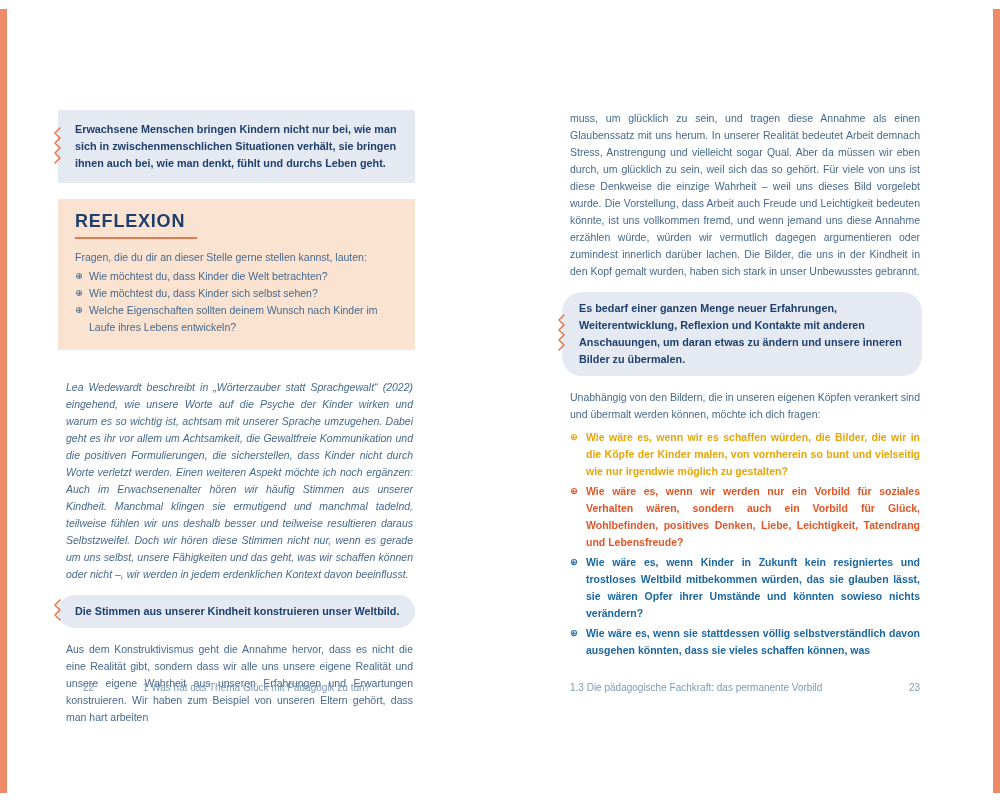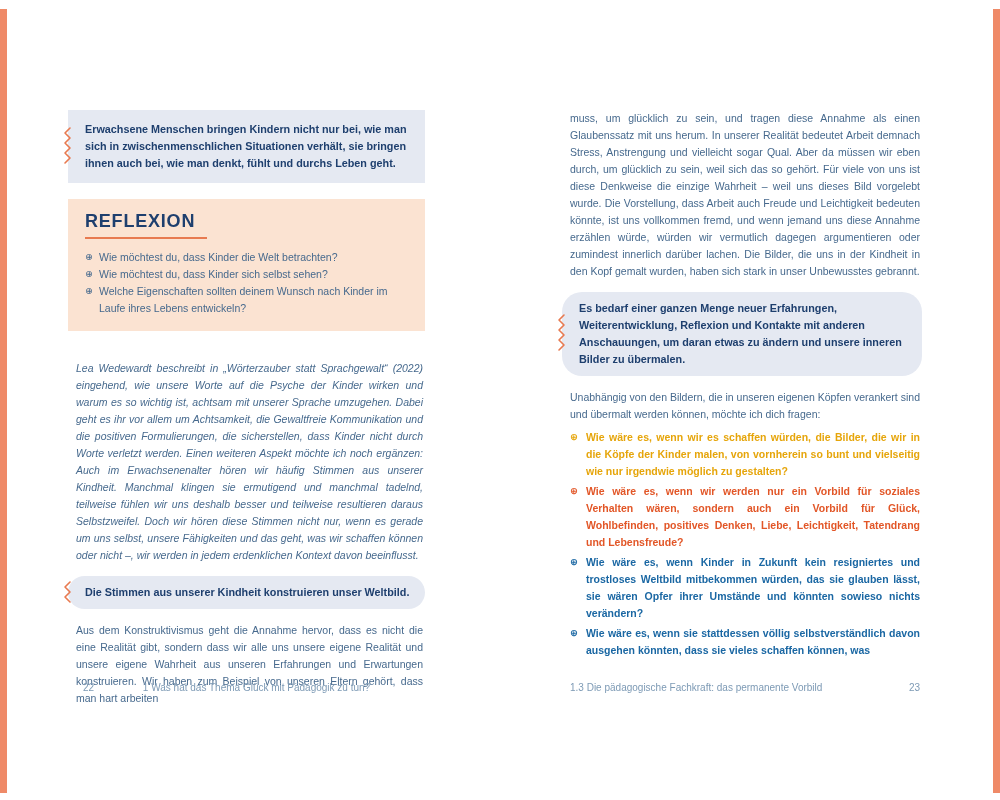--- a/index.html
+++ b/index.html
@@ -6,21 +6,21 @@
   html,body { background:#ffffff; }
   .spread {
     position:relative; width:1000px; height:800px; background:#ffffff;
     font-family:"Liberation Sans","DejaVu Sans",sans-serif; overflow:hidden;
   }
   .edge-bar { position:absolute; top:9px; bottom:7px; width:7px; background:var(--salmon-bar,#ef8a68); }
   .edge-bar.left { left:0; }
   .edge-bar.right { right:0; }
 
   .col { position:absolute; top:110px; }
-  .col-left  { left:68px;  width:357px; }
+  .col-left  { left:58px;  width:357px; }
   .col-right { left:562px; width:360px; }
 
   .body-par {
     margin:0 2px 0 8px; font-size:10.5px; line-height:1.62;
     color:var(--body-blue,#46698d); text-align:justify;
     hyphens:auto; -webkit-hyphens:auto;
   }
   .mt12 { margin-top:12px; } .mt13 { margin-top:13px; } .mt15 { margin-top:29px;font-style:italic; }
 
   .note-box { position:relative; background:var(--box-blue-bg,#e5e9f2); padding:11px 15px 11px 17px; }
@@ -59,20 +59,21 @@
 
     <div class="note-box quote-box">
       <svg class="zigzag" width="9" height="42" viewBox="0 0 9 42">
         <path d="M7 2 L2 7 L7 12 L2 17 L7 22 L2 27 L7 32 L2 37" fill="none" stroke="var(--accent-orange,#e87a50)" stroke-width="1.6" stroke-linecap="round" stroke-linejoin="round"></path>
       </svg>
       <p>Erwachsene Menschen bringen Kindern nicht nur bei, wie man sich in zwischenmenschlichen Situationen verhält, sie bringen ihnen auch bei, wie man denkt, fühlt und durchs Leben geht.</p>
     </div>
 
     <div class="reflexion-box">
       <h2 class="reflexion-heading">REFLEXION</h2>
+      <p class="reflexion-intro">Fragen, die du dir an dieser Stelle gerne stellen kannst, lauten:</p>
       <ul class="icon-list">
         <li>
           <span class="bullet-icon">⊕</span>
           <span>Wie möchtest du, dass Kinder die Welt betrachten?</span>
         </li>
         <li>
           <span class="bullet-icon">⊕</span>
           <span>Wie möchtest du, dass Kinder sich selbst sehen?</span>
         </li>
         <li>

